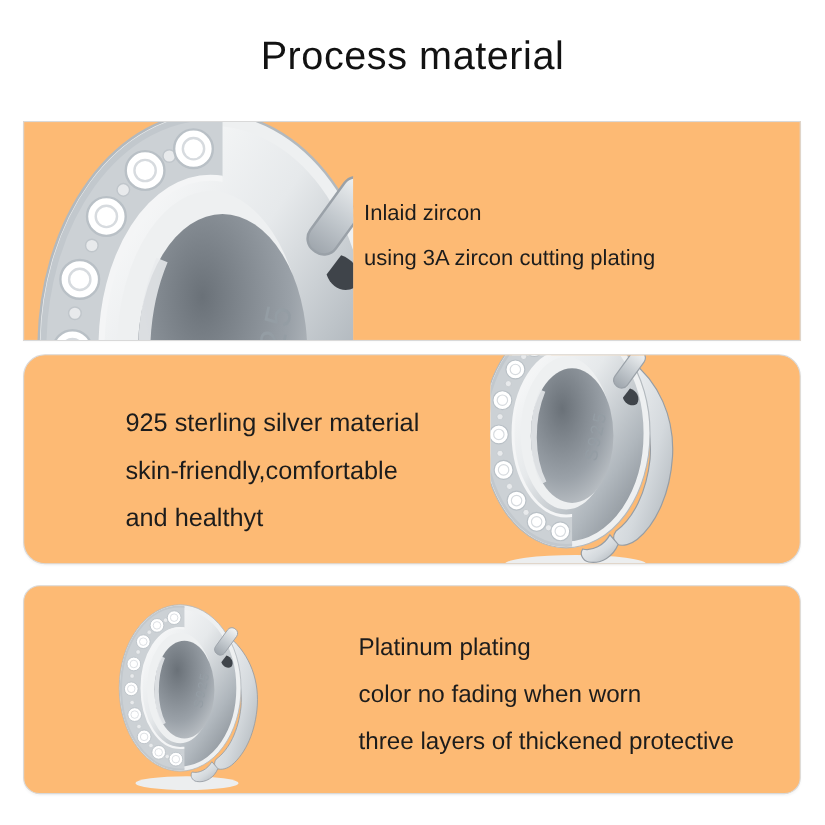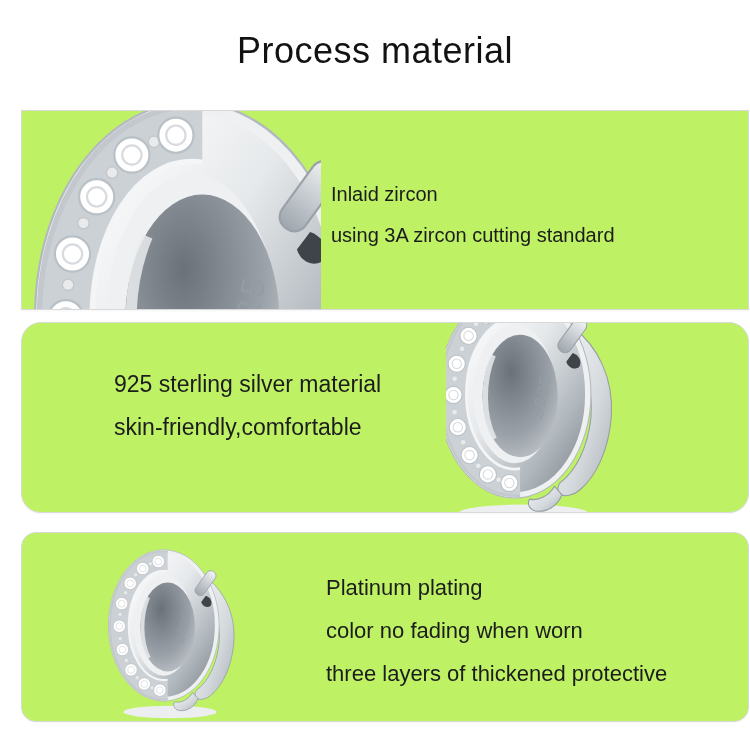--- a/index.html
+++ b/index.html
@@ -20,24 +20,23 @@
     font-weight: 400;
     color: #121212;
     letter-spacing: 0.5px;
   }
   .panel {
     position: absolute;
     left: 21px;
     width: 705px;
     border: 1px solid #d9d9d9;
     box-shadow: 0 1px 2px rgba(0,0,0,0.04);
-    background: #bef264;
+    background: #fdba74;
     overflow: hidden;
     box-sizing: content-box;
-    padding-left: 21px;
   }
   #panel1 { top: 110px; height: 198px; }
   #panel2 { top: 322px; height: 189px; border-radius: 20px; }
   #panel3 { top: 532px; height: 188px; border-radius: 15px; }
 
   .photo { position: absolute; display: block; }
   .photo1 { left: 0px;   top: 0px; width: 299px; height: 198px; }
   .photo2 { left: 424px; top: 0px; width: 204px; height: 189px; }
   .photo3 { left: 70px;  top: 2px; width: 156px; height: 184px; }
 
@@ -152,31 +151,32 @@
 <div class="page">
 
   <h1 class="title">Process material</h1>
 
   <section class="panel" id="panel1">
     <svg class="photo photo1" viewBox="15 25 136 90" preserveAspectRatio="xMidYMid slice">
       <use href="#clasp"></use>
     </svg>
     <div class="text t1">
       <div class="line">Inlaid zircon</div>
-      <div class="line">using 3A zircon cutting standard</div>
+      <div class="line">using 3A zircon cutting plating</div>
     </div>
   </section>
 
   <section class="panel" id="panel2">
     <svg class="photo photo2" viewBox="28 52 190 176" preserveAspectRatio="xMidYMin slice">
       <use href="#clasp"></use>
     </svg>
     <div class="text t2">
       <div class="line">925 sterling silver material</div>
       <div class="line">skin-friendly,comfortable</div>
+      <div class="line">and healthyt</div>
     </div>
   </section>
 
   <section class="panel" id="panel3">
     <svg class="photo photo3" viewBox="0 2 200 236" preserveAspectRatio="xMidYMid meet">
       <use href="#clasp"></use>
     </svg>
     <div class="text t3">
       <div class="line">Platinum plating</div>
       <div class="line">color no fading when worn</div>

